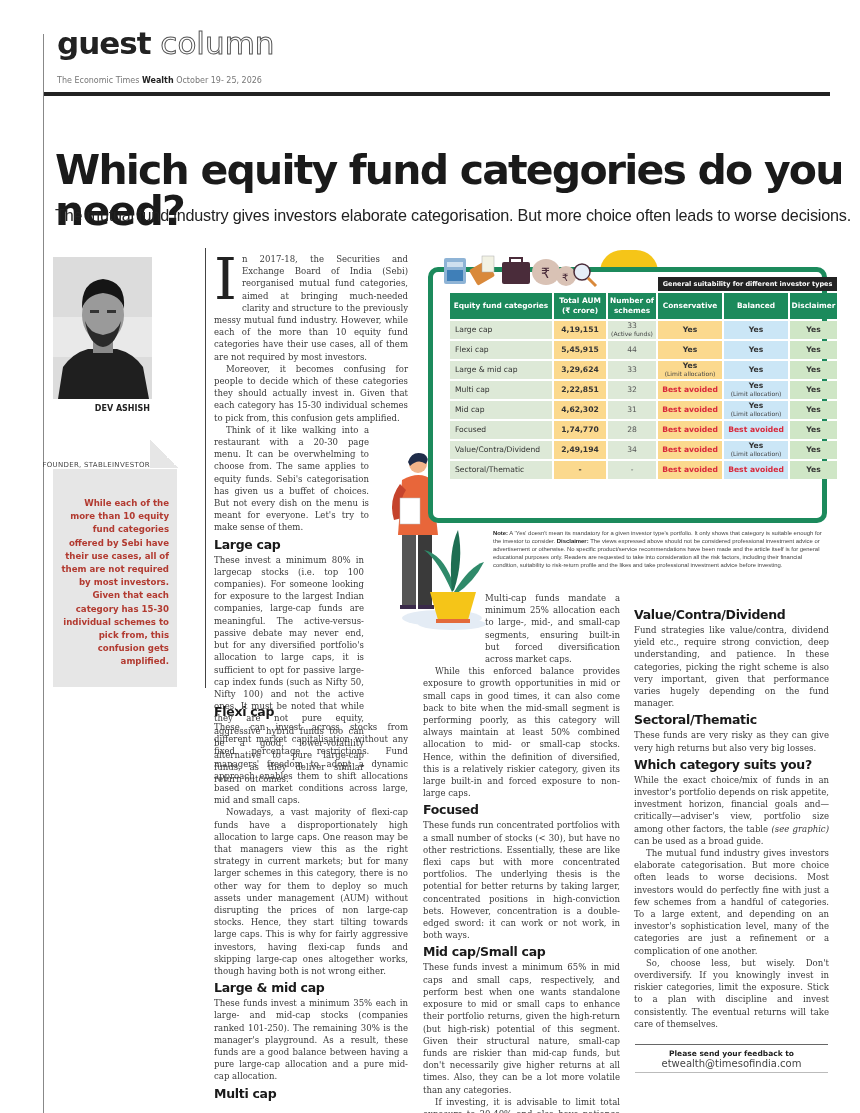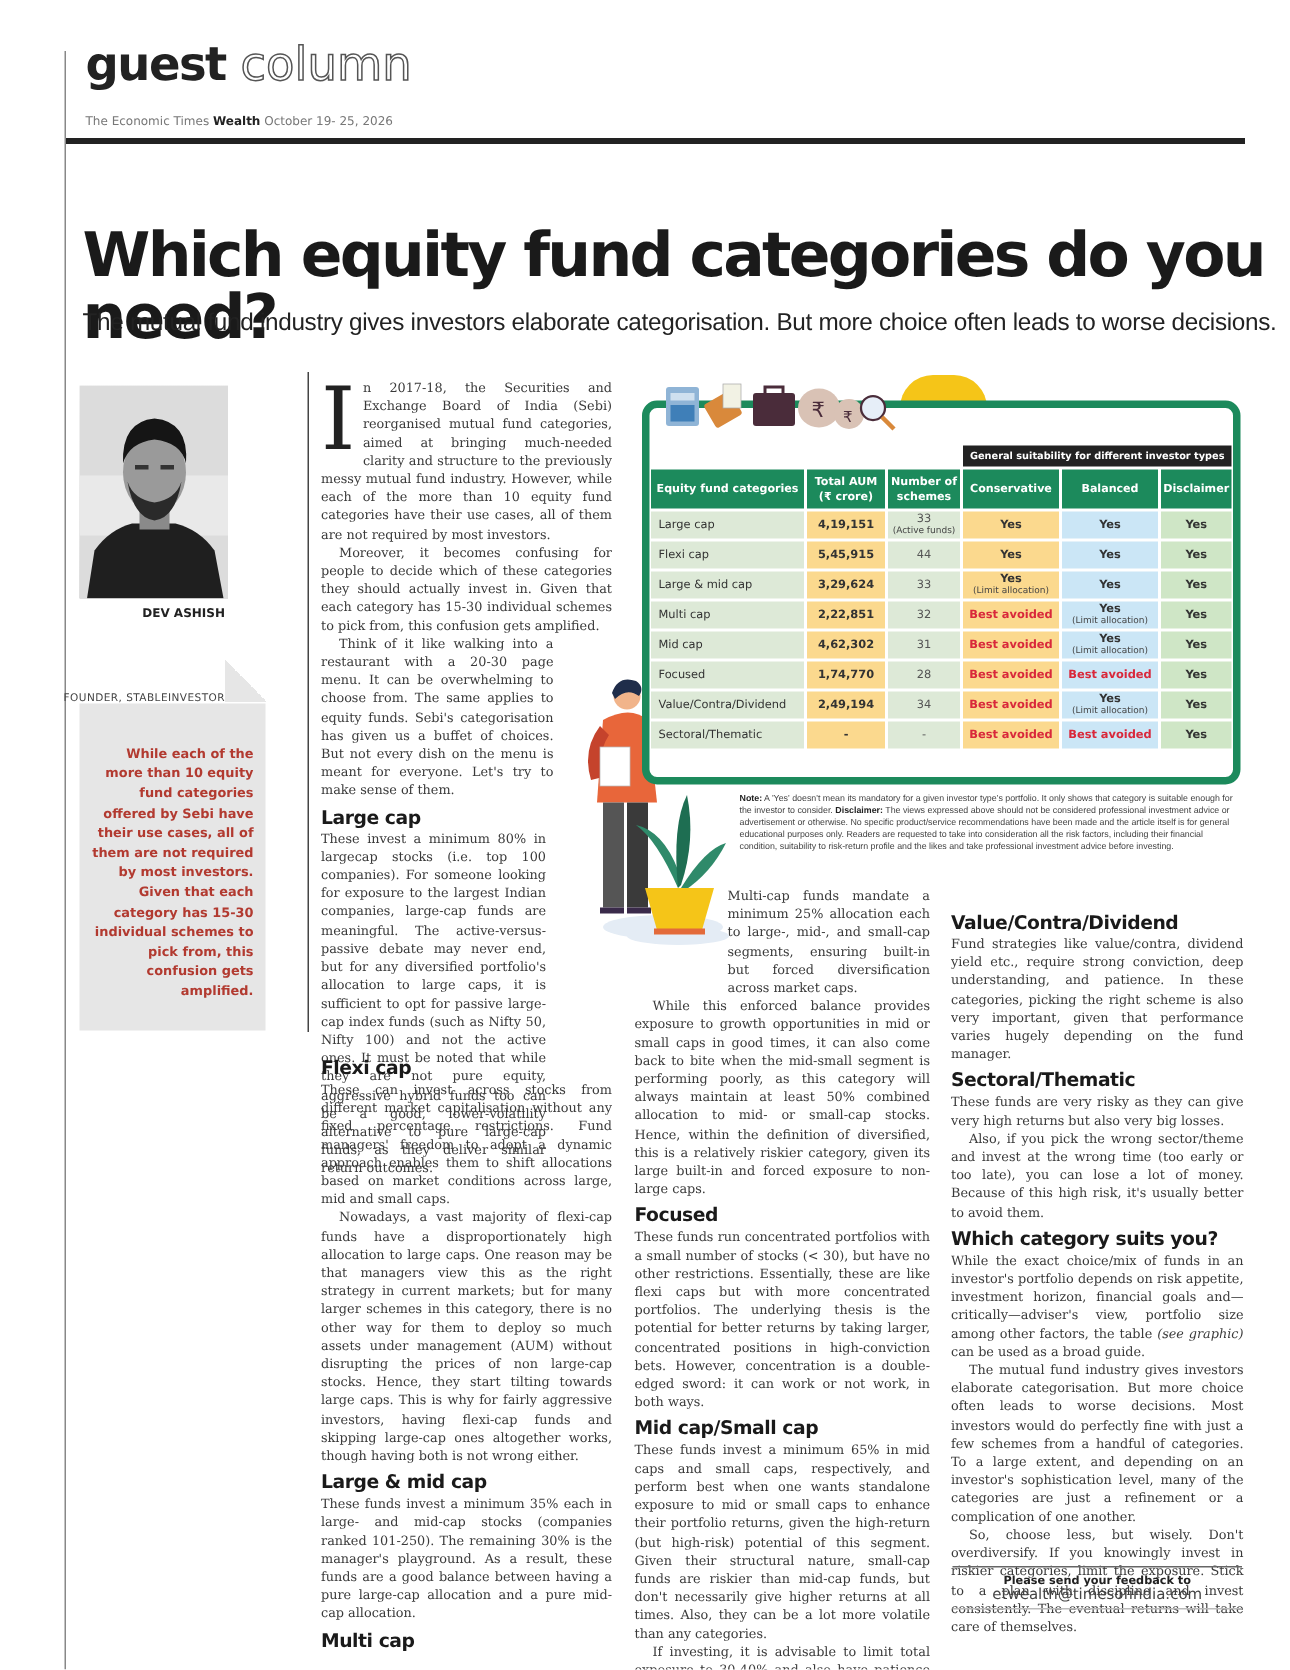--- a/index.html
+++ b/index.html
@@ -22,21 +22,21 @@
   .colrule{left:205px;top:248px;width:1px;height:440px;background:#444;}
   .cutcorner{left:150px;top:440px;width:28px;height:28px;background:linear-gradient(225deg,#fff 50%,#e6e6e6 50%);}
   .col{position:absolute;font-size:8.55px;line-height:12.2px;color:#3a3a3a;text-align:justify;hyphens:auto;}
   .col p{margin:0;}
   .col p.ind{text-indent:12px;}
   .col h3{margin:3px 0 1px 0;font-family:"DejaVu Sans",sans-serif;font-size:12.5px;color:#1a1a1a;letter-spacing:-0.3px;line-height:16px;}
   .dropcap{float:left;font-size:58px;line-height:48px;margin:2px 5px 0 0;font-family:"DejaVu Serif",serif;color:#222;}
   .graphic{left:428px;top:267px;width:399px;height:256px;border:5px solid #1c8a5c;border-radius:10px;box-sizing:border-box;background:#fff;}
   .icons{left:442px;top:248px;width:200px;height:40px;}
   .yellowcloud{left:600px;top:250px;width:58px;height:22px;background:#f5c518;border-radius:22px 22px 0 0;}
-  table.fund{position:absolute;left:432px;top:275px;width:391px;border-collapse:separate;border-spacing:2px;font-family:"DejaVu Sans",sans-serif;font-size:7.6px;margin-top:20px;}
+  table.fund{position:absolute;left:448px;top:275px;width:391px;border-collapse:separate;border-spacing:2px;font-family:"DejaVu Sans",sans-serif;font-size:7.6px;}
   table.fund th{background:#1c8a5c;color:#fff;font-weight:bold;padding:3px 1px;text-align:center;line-height:10px;font-size:7.4px;}
   table.fund th.super{background:#222;font-size:6.5px;padding:2px 0;}
   table.fund th.blank{background:transparent;}
   table.fund td{height:18px;text-align:center;padding:0 1px;line-height:8px;}
   table.fund td.cat{background:#dde9d7;text-align:left;padding-left:5px;color:#333;}
   table.fund td.aum{background:#fbd98e;font-weight:bold;color:#333;}
   table.fund td.num{background:#dde9d7;color:#555;}
   table.fund td.cons{background:#fbd98e;font-weight:bold;color:#333;}
   table.fund td.bal{background:#cbe6f6;font-weight:bold;color:#333;}
   table.fund td.agg{background:#cfe6c6;font-weight:bold;color:#333;}
@@ -118,21 +118,20 @@
   <h3>Mid cap/Small cap</h3>
   <p>These funds invest a minimum 65% in mid caps and small caps, respectively, and perform best when one wants standalone exposure to mid or small caps to enhance their portfolio returns, given the high-return (but high-risk) potential of this segment. Given their structural nature, small-cap funds are riskier than mid-cap funds, but don't necessarily give higher returns at all times. Also, they can be a lot more volatile than any categories.</p>
   <p class="ind">If investing, it is advisable to limit total exposure to 30-40% and also have patience to stay put for more than five years. If you are coming to invest here after a really good period, then be willing to wait for even longer.</p>
 </div>
 
 <div class="col" style="left:634px;top:604px;width:195px;">
   <h3>Value/Contra/Dividend</h3>
   <p>Fund strategies like value/contra, dividend yield etc., require strong conviction, deep understanding, and patience. In these categories, picking the right scheme is also very important, given that performance varies hugely depending on the fund manager.</p>
   <h3>Sectoral/Thematic</h3>
   <p>These funds are very risky as they can give very high returns but also very big losses.</p>
-  <p class="ind">Also, if you pick the wrong sector/theme and invest at the wrong time (too early or too late), you can lose a lot of money. Because of this high risk, it's usually better to avoid them.</p>
   <h3>Which category suits you?</h3>
   <p><span>While the exact choice/mix of funds in an investor's portfolio depends on risk appetite, investment horizon, financial goals and—critically—adviser's view, portfolio size among other factors, the table </span><i>(see graphic)</i><span> can be used as a broad guide.</span></p>
   <p class="ind">The mutual fund industry gives investors elaborate categorisation. But more choice often leads to worse decisions. Most investors would do perfectly fine with just a few schemes from a handful of categories. To a large extent, and depending on an investor's sophistication level, many of the categories are just a refinement or a complication of one another.</p>
   <p class="ind">So, choose less, but wisely. Don't overdiversify. If you knowingly invest in riskier categories, limit the exposure. Stick to a plan with discipline and invest consistently. The eventual returns will take care of themselves.</p>
 </div>
 
 <svg class="abs illus" viewBox="0 0 110 190">
   <ellipse cx="70" cy="178" rx="40" ry="8" fill="#e4ecf5"></ellipse>
   <path d="M30 40 Q48 30 60 40 L66 95 L26 95 Z" fill="#e8663a"></path>
   <path d="M28 44 Q16 60 22 80 L30 78 Q26 62 34 50 Z" fill="#c5432c"></path>

